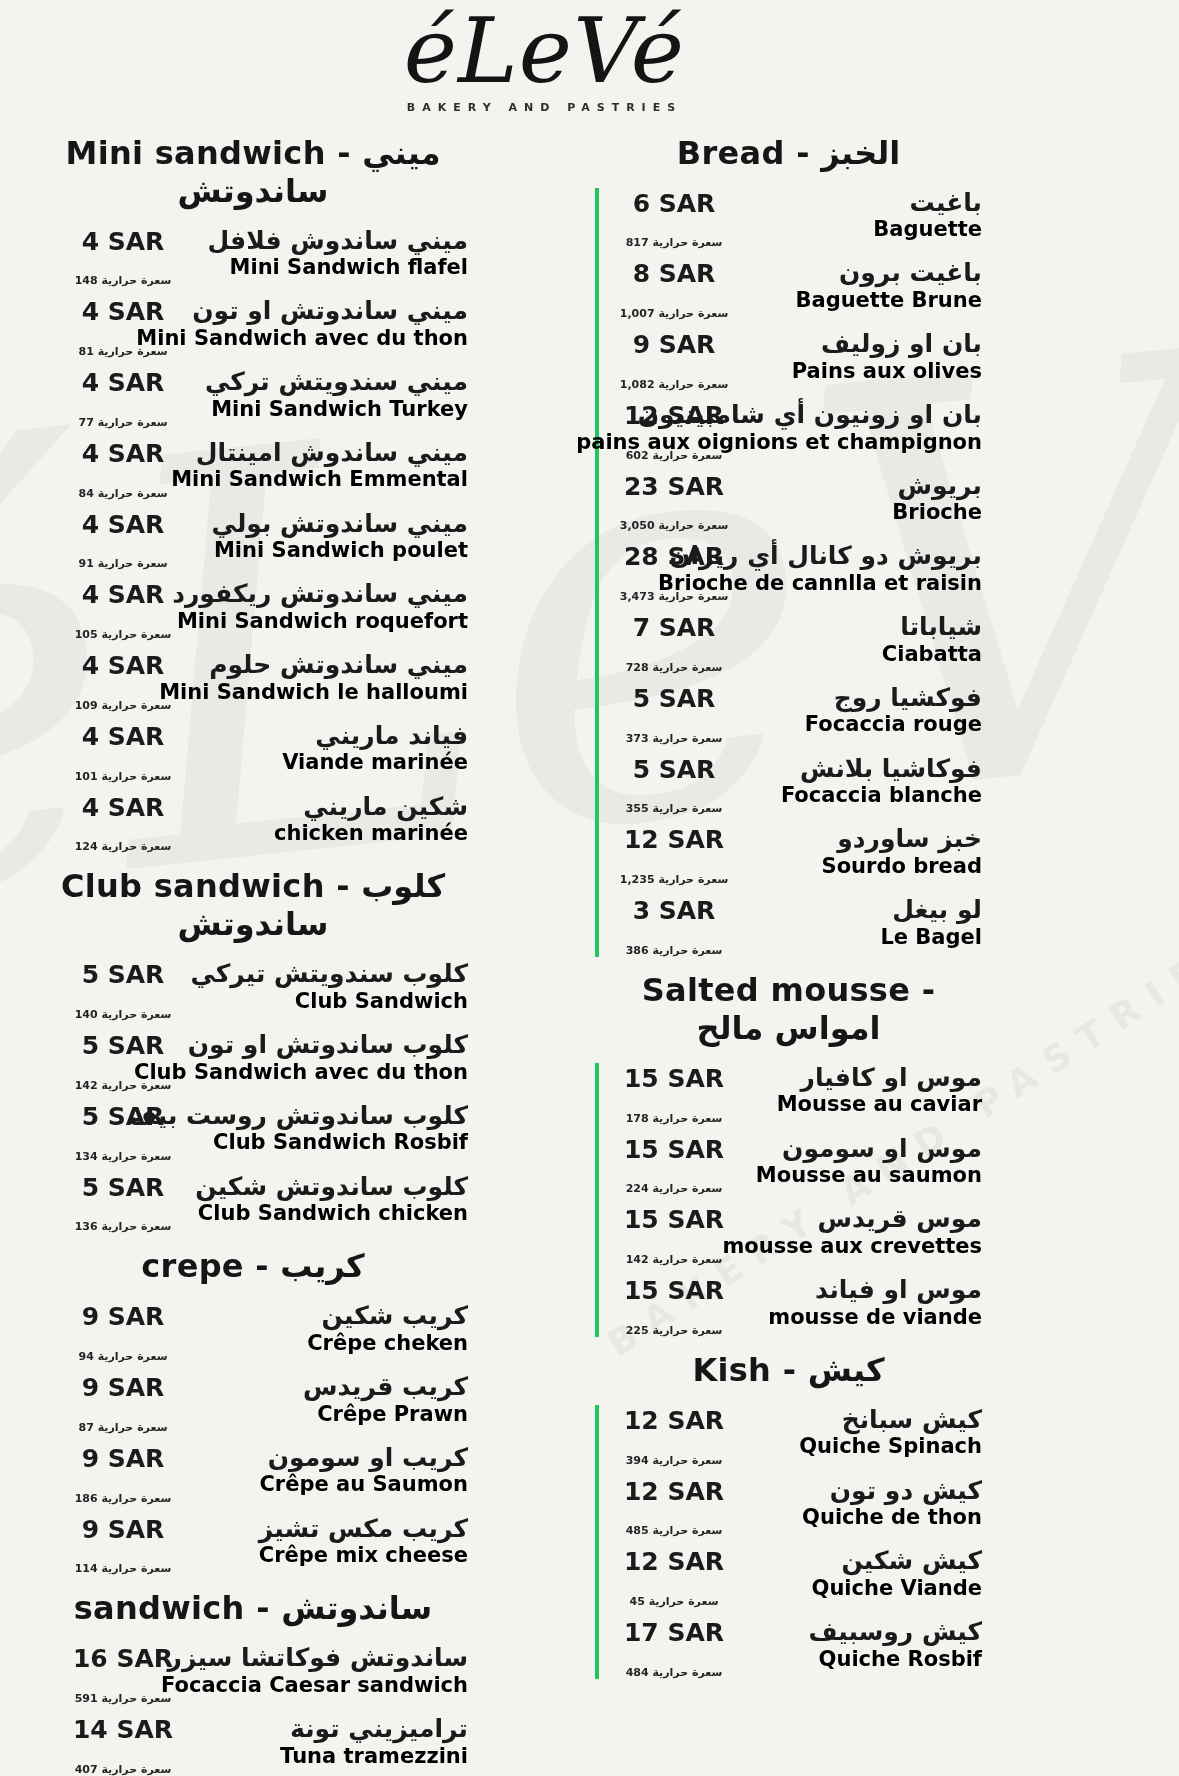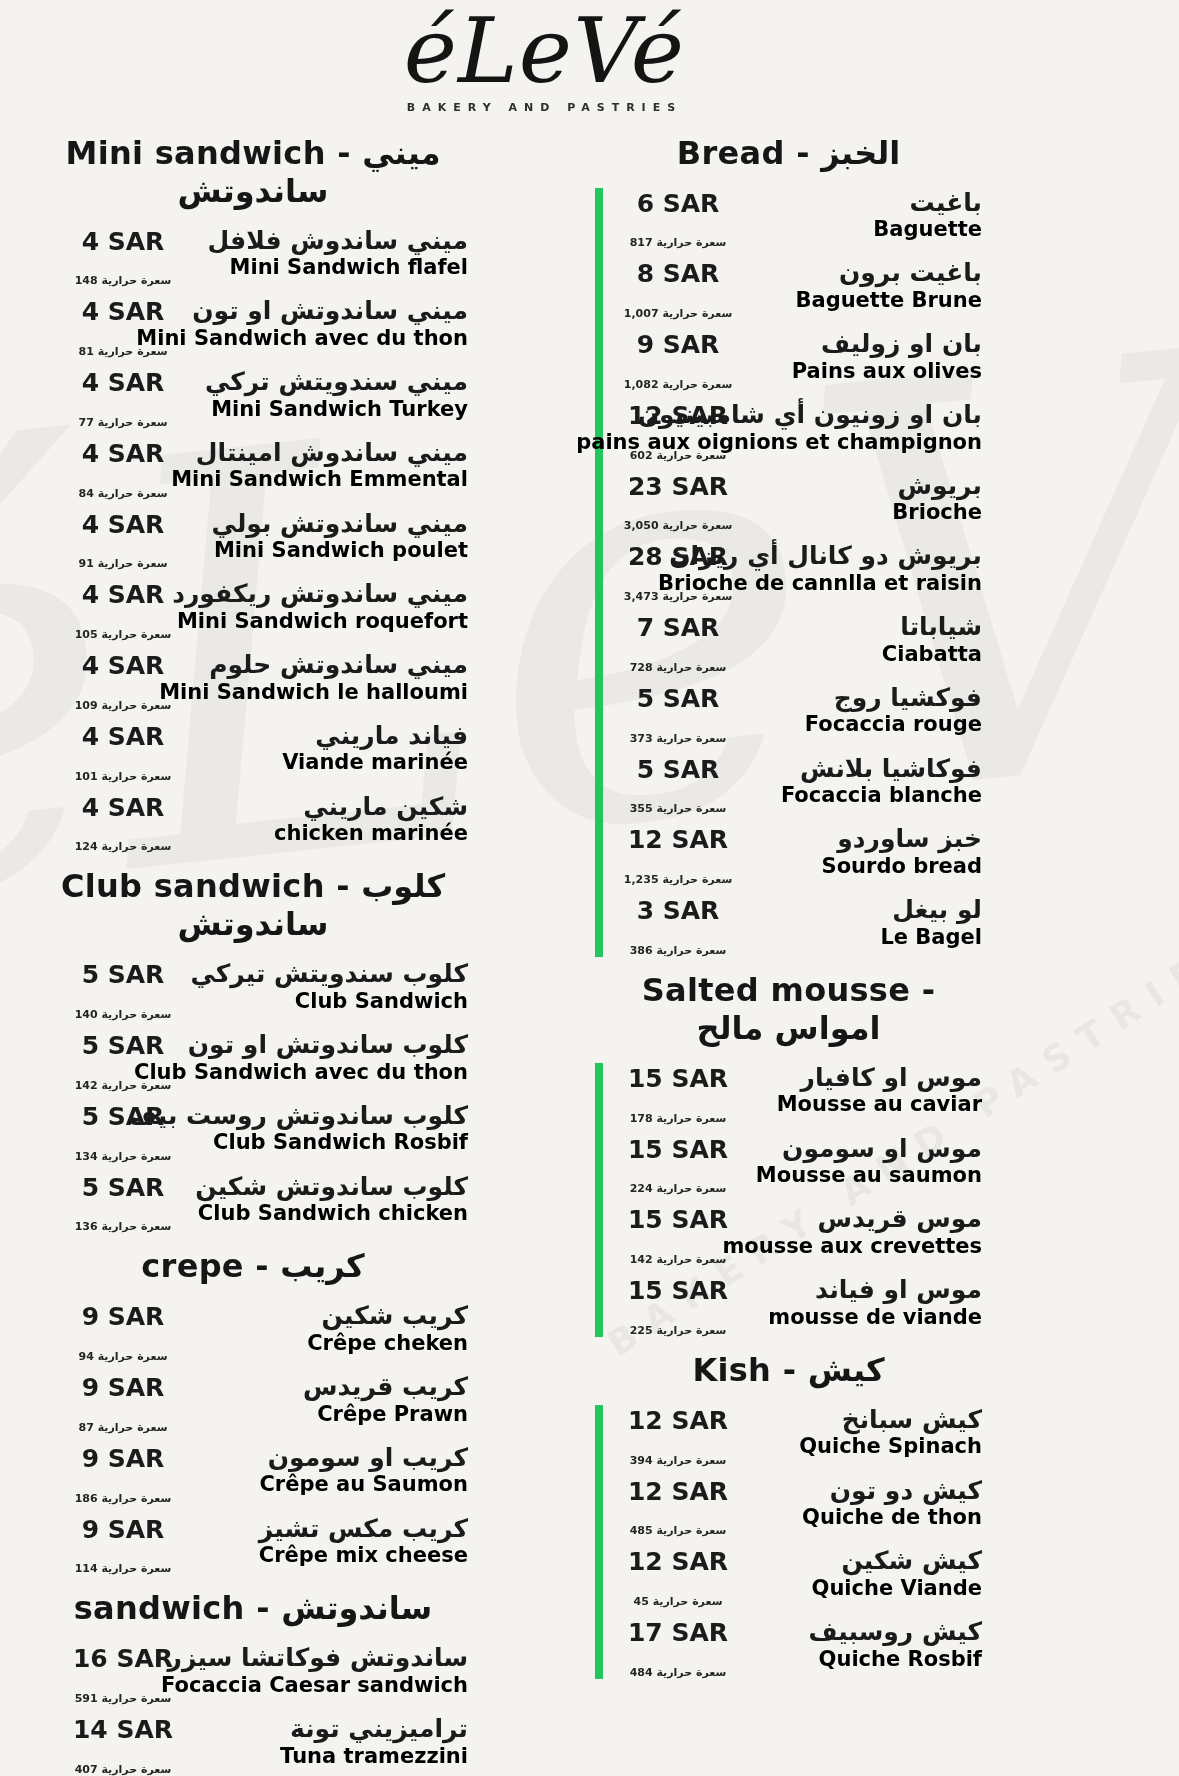--- a/index.html
+++ b/index.html
@@ -43,21 +43,21 @@
     display:grid;
     grid-template-columns:430px 387px;
     column-gap:127px;
     padding:6px 0 0 38px;
   }
   .menu-section { margin-bottom:12px; }
   .section-title {
     font-size:32px; font-weight:700; text-align:center;
     margin:14px 0 16px; letter-spacing:0.3px; color:#161616;
   }
-  .col-right .section-items { border-left:8px solid #22c55e; }
+  .col-right .section-items { border-left:4px solid #22c55e; }
   .item { display:flex; align-items:flex-start; margin-bottom:9px; }
   .price-block { flex:0 0 170px; text-align:center; padding-top:2px; }
   .col-right .price-block { flex-basis:150px; }
   .price { font-size:25px; font-weight:700; line-height:1.15; color:#1b1b1b; }
   .cal { font-size:11px; font-weight:700; margin-top:18px; color:#242424; }
   .names { flex:1 1 auto; min-width:0; direction:rtl; text-align:right; }
   .name-ar { font-size:25px; font-weight:700; line-height:1.18; white-space:nowrap; color:#1b1b1b; }
   .name-en { font-size:21px; font-weight:700; line-height:1.18; white-space:nowrap; color:#000000; }
   .name-en.tiny { font-size:21px; line-height:1.3;text-align:center; }
 </style>

